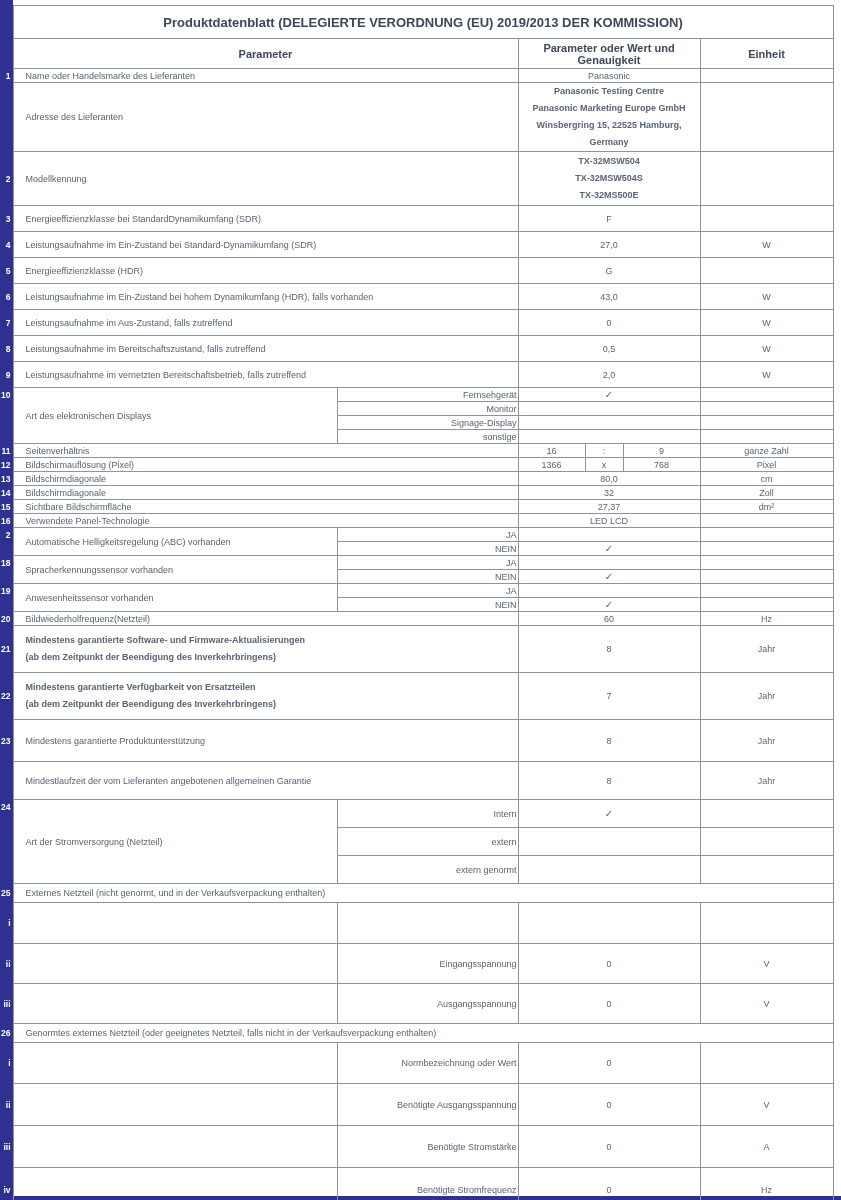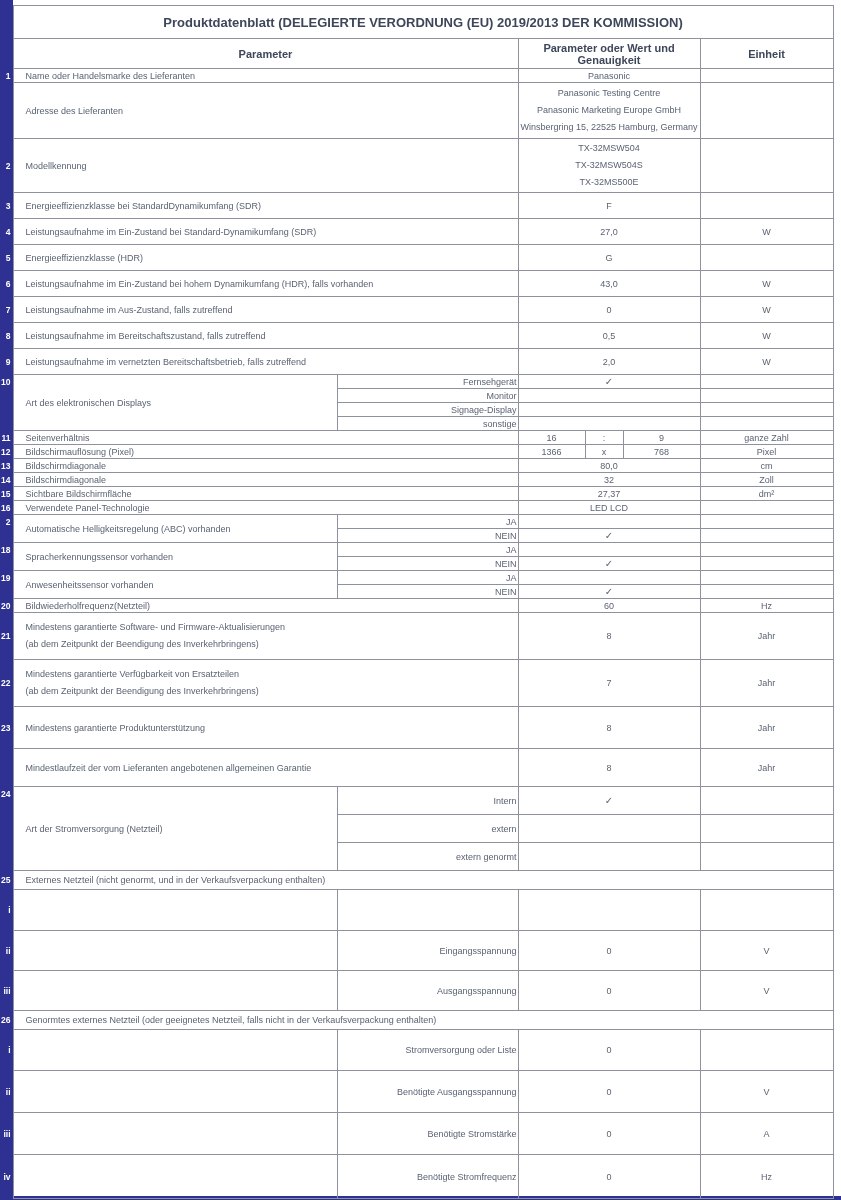--- a/index.html
+++ b/index.html
@@ -57,21 +57,21 @@
   td.sub { text-align: right; padding-left: 3px; }
   td.val, td.unit { text-align: center; }
   td.title-cell {
     font-size: 13px; font-weight: bold;
     text-align: center; color: var(--heading);
   }
   td.hdr {
     font-weight: bold; text-align: center;
     color: var(--heading); font-size: 11px;
   }
-  .ml div { line-height: 17px; }
+  .ml div { line-height: 17px; font-weight: bold; }
   .check { font-size: 10px; }
 </style>
 </head>
 <body>
 
 <div class="page">
   <div class="band"></div>
   <div class="bottombar"></div>
 
   <table class="sheet">
@@ -339,21 +339,21 @@
           <td class="val" colspan="3">0</td>
           <td class="unit">V</td>
         </tr>
         <tr style="height: 19px;">
           <td class="num">26</td>
           <td class="lbl" colspan="6">Genormtes externes Netzteil (oder geeignetes Netzteil, falls nicht in der Verkaufsverpackung enthalten)</td>
         </tr>
         <tr style="height: 41px;">
           <td class="num">i</td>
           <td class="lbl"></td>
-          <td class="sub">Stromversorgung oder Liste</td>
+          <td class="sub">Normbezeichnung oder Wert</td>
           <td class="val" colspan="3">0</td>
           <td class="unit"></td>
         </tr>
         <tr style="height: 42px;">
           <td class="num">ii</td>
           <td class="lbl"></td>
           <td class="sub">Benötigte Ausgangsspannung</td>
           <td class="val" colspan="3">0</td>
           <td class="unit">V</td>
         </tr>

